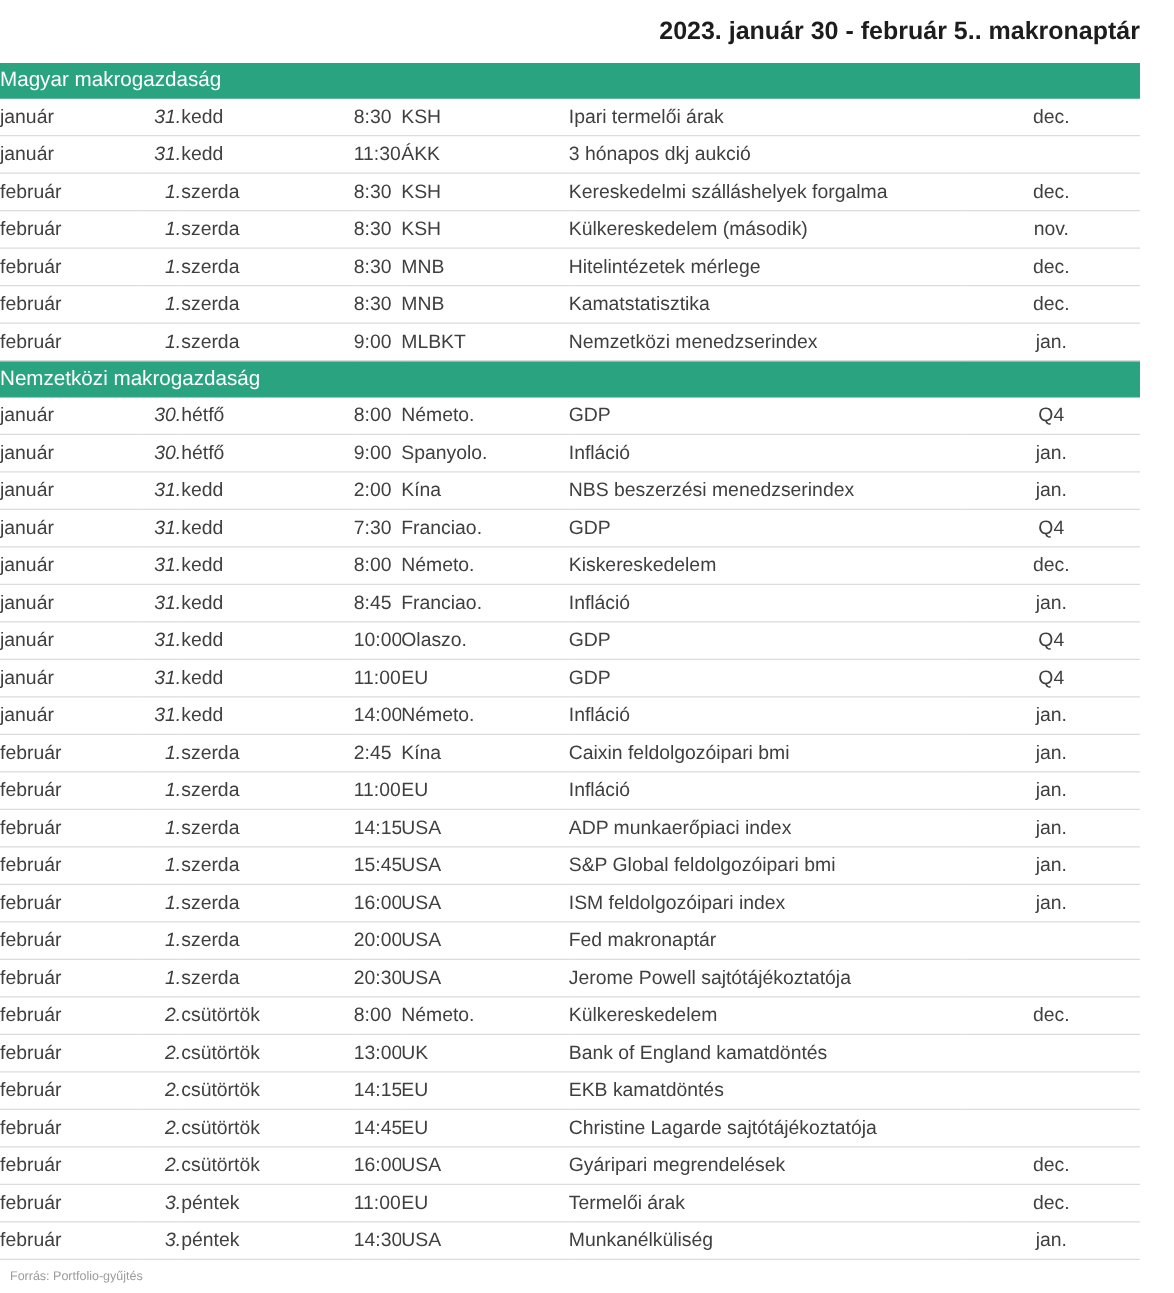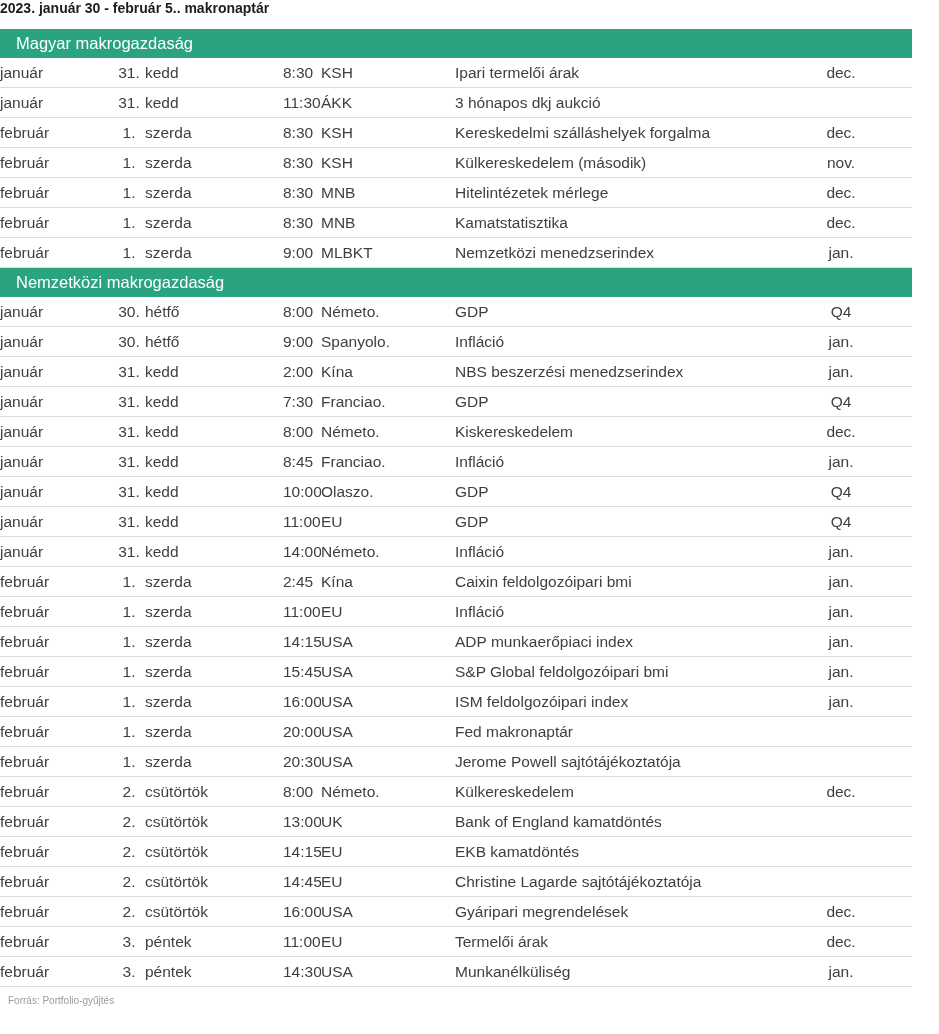--- a/index.html
+++ b/index.html
@@ -12,25 +12,25 @@
     width: 939px;
     height: 1034px;
     background: #ffffff;
     box-sizing: border-box;
   }
   .table-wrap {
     width: 912px;
   }
   .title {
     width: 912px;
-    text-align: left;
-    font-size: 14px;
+    text-align: right;
+    font-size: 20px;
     font-weight: bold;
     color: var(--title-color, #1d1d1d);
-    padding: 0 0 13px 0;
+    padding: 14px 0 13px 0;
     box-sizing: border-box;
   }
   table.calendar {
     border-collapse: collapse;
     table-layout: fixed;
     width: 912px;
     font-size: 15.5px;
     color: var(--text-color, #3f3f3f);
   }
   table.calendar td {
@@ -38,26 +38,26 @@
     padding: 0;
     vertical-align: middle;
     border-bottom: 1px solid var(--border-color, #dcdcdc);
     overflow: hidden;
     white-space: nowrap;
   }
   tr.section-header td {
     background: var(--accent, #2aa380);
     color: var(--header-text, #ffffff);
     font-size: 16.5px;
-    padding-left: 16px;
+    padding-left: 0;
     border-bottom: none;
     height: 29px;
   }
   td.c-month   { padding-left: 8px; }
-  td.c-day     { text-align: center; padding-right: 2px; }
+  td.c-day     { text-align: right; padding-right: 2px; font-style: italic; }
   td.c-weekday { padding-left: 12px; }
   td.c-time    { text-align: left; padding-right: 4px; }
   td.c-org     { padding-left: 14px; }
   td.c-event   { }
   td.c-period  { text-align: center; padding-right: 14px; }
   .footer {
     width: 912px;
     box-sizing: border-box;
     padding: 8px 0 0 8px;
     font-size: 10px;

